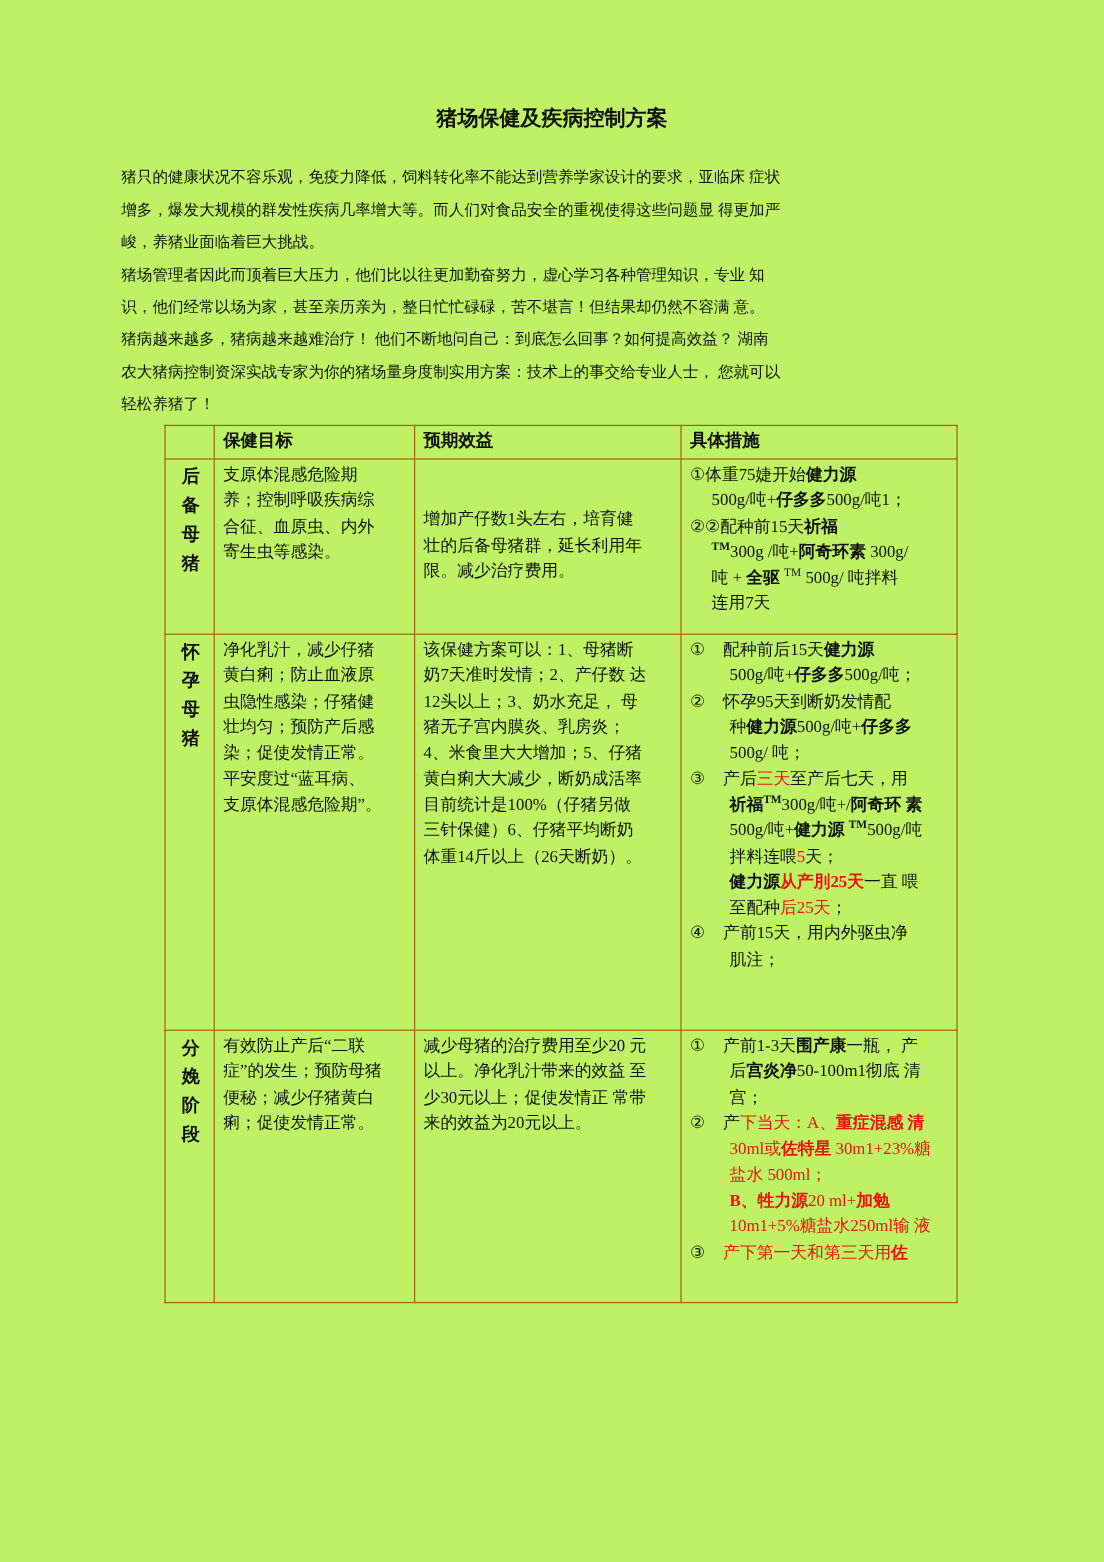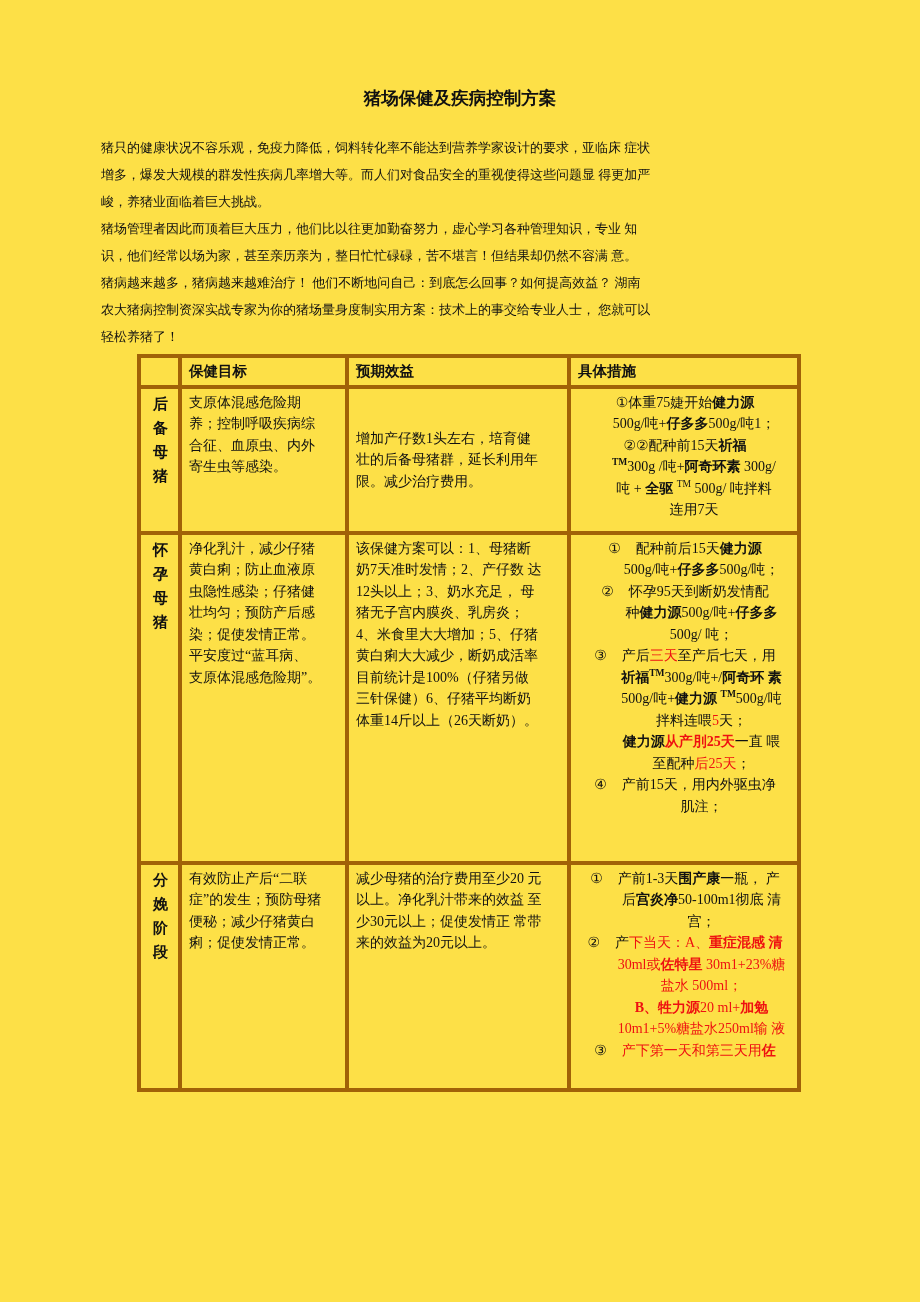--- a/index.html
+++ b/index.html
@@ -1,17 +1,17 @@
 <!DOCTYPE html>
 <html><head>
 <meta charset="utf-8">
 <style>
   html,body { margin:0; padding:0; background:#ffffff; }
   .page {
-    position:relative; width:920px; height:1302px; background:#fde047;
+    position:relative; width:920px; height:1302px; background:#bef264;
     color:#111111; font-family:"Liberation Serif","DejaVu Serif",serif;
     overflow:hidden;
   }
   .title {
     padding-top:86px; text-align:center;
     font-family:"Liberation Sans","DejaVu Sans",sans-serif;
     font-weight:bold; font-size:17.5px; line-height:24px;
   }
   .subtitle { margin:12px 0 0 101px; font-size:14.5px; line-height:20px; }
   .intro {
@@ -20,40 +20,40 @@
   }
   table.plan {
     margin:4px 0 0 137px; border-collapse:collapse; table-layout:fixed;
     width:660px; font-size:14px; line-height:21.5px;
   }
   table.plan col.c-stage   { width:41px; }
   table.plan col.c-goal    { width:167px; }
   table.plan col.c-benefit { width:222px; }
   table.plan col.c-measure { width:230px; }
   table.plan th, table.plan td {
-    border:4px solid #a16207; vertical-align:top;
+    border:1px solid #a16207; vertical-align:top;
     padding:3px 5px 2px 7px;
   }
   table.plan th {
     font-family:"Liberation Sans","DejaVu Sans",sans-serif;
     font-size:14.5px; font-weight:bold; text-align:left; height:20px;
   }
   tr.r0 { height:146px; }
   tr.r1 { height:330px; }
   tr.r2 { height:227px; }
   td.stage-cell {
     text-align:center; vertical-align:middle; padding:0;
     font-family:"Liberation Sans","DejaVu Sans",sans-serif;
     font-weight:bold; font-size:15px;
   }
   td.stage-cell span { display:block; line-height:24px; }
   .cell-text { white-space:pre-wrap; }
   tr.r0 td.benefit-cell { vertical-align:middle; }
   td.measures-cell { padding-left:8px; }
-  .mitem { white-space:pre-wrap; padding-left:33px; text-indent:-33px;text-align:center; }
+  .mitem { white-space:pre-wrap; padding-left:33px; text-indent:-33px; }
   .measures-tight .mitem { padding-left:18px; text-indent:-18px; }
   .mnum { display:inline-block; text-indent:0; }
   .measures-wide .mnum { margin-right:15px; }
   .b { font-weight:bold; }
   .r { color:#ee1111; }
   .s { vertical-align:super; font-size:9.5px; line-height:0; }
 </style>
 </head>
 <body>
 

